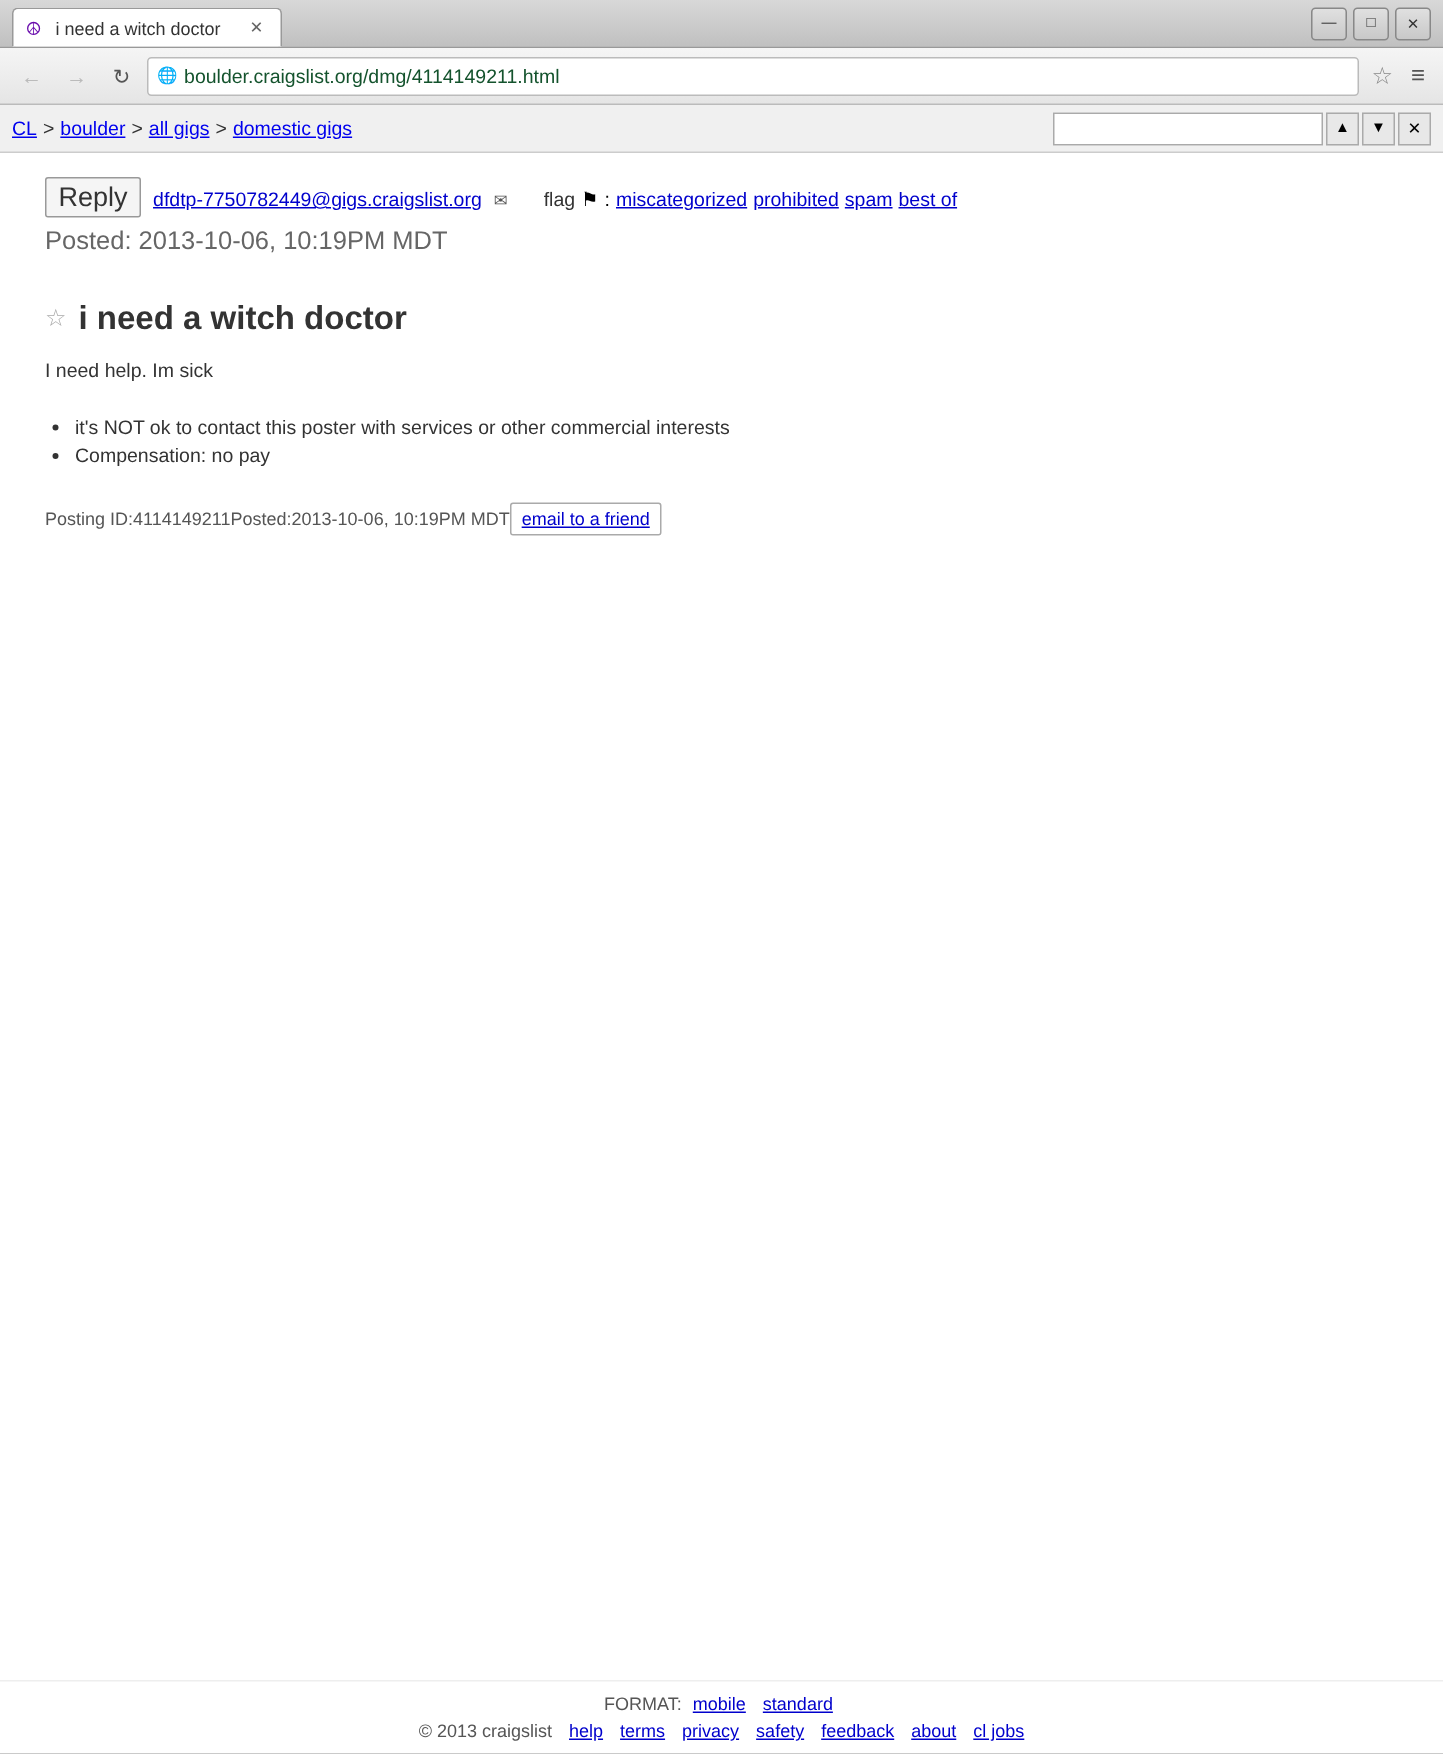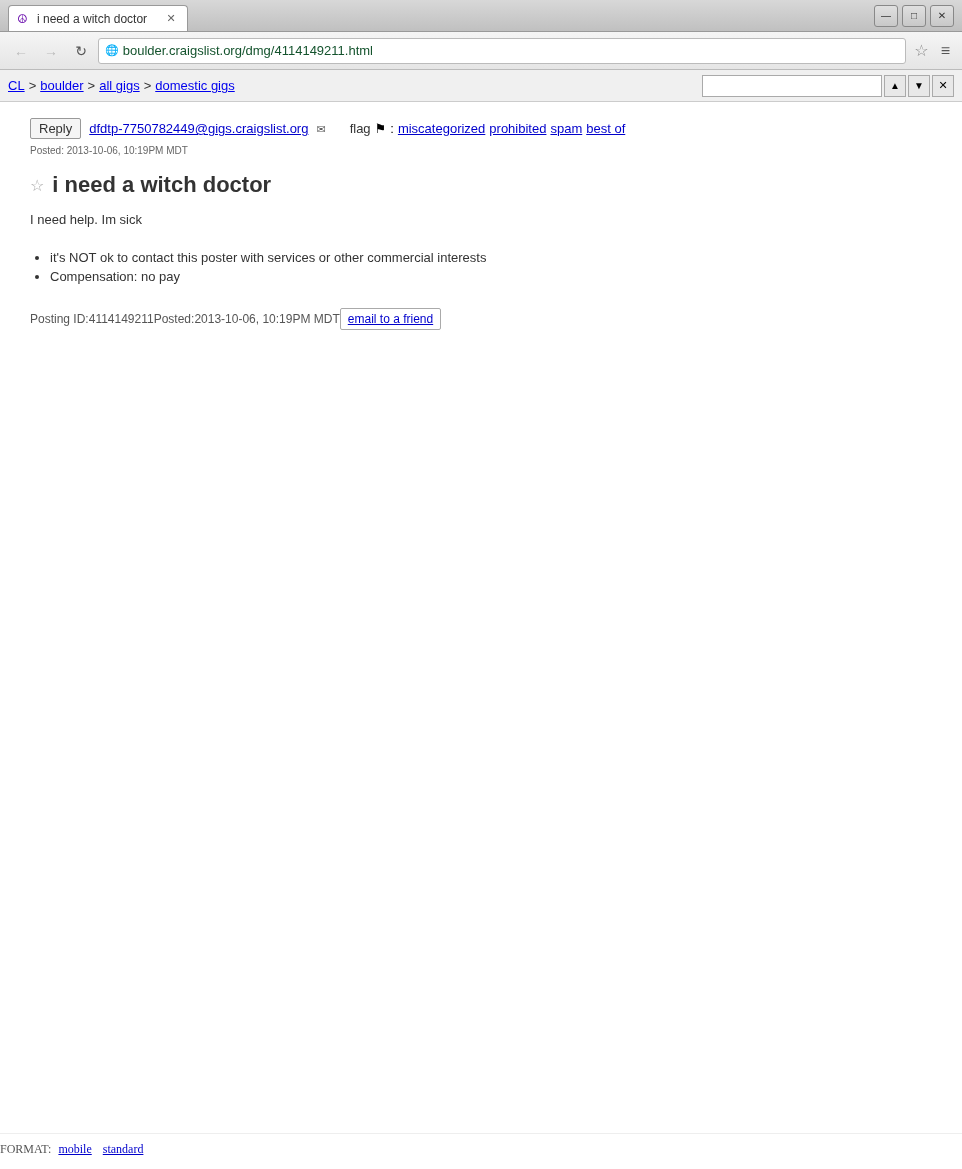--- a/index.html
+++ b/index.html
@@ -261,21 +261,21 @@
       align-items: baseline;
       gap: 8px;
       margin-bottom: 6px;
       flex-wrap: wrap;
     }
 
     .reply-btn {
       border: 1px solid #999;
       background: #f5f5f5;
       padding: 2px 8px;
-      font-size: 13px;
+      font-size: 18px;
       cursor: pointer;
       color: #333;
       border-radius: 2px;
     }
 
     .email-link {
       color: #00c;
       text-decoration: underline;
       font-size: 13px;
       cursor: pointer;
@@ -299,23 +299,23 @@
     }
 
     .flag-link {
       color: #00c;
       text-decoration: underline;
       cursor: pointer;
       font-size: 13px;
     }
 
     .post-date {
-      font-size: 10px;
+      font-size: 17px;
       color: #666;
-      margin-bottom: 16px;
+      margin-bottom: 28px;
     }
 
     
     .post-title-area {
       display: flex;
       align-items: center;
       gap: 8px;
       margin-bottom: 12px;
     }
 
@@ -367,23 +367,23 @@
       text-decoration: underline;
       cursor: pointer;
       border-radius: 2px;
     }
 
     
     .page-footer {
       background: white;
       border-top: 1px solid #eee;
       padding: 8px 0;
+      text-align: center;
       font-size: 12px;
       color: #555;
-      font-family: Liberation Serif, serif;
     }
 
     .footer-format {
       margin-bottom: 4px;
     }
 
     .footer-format a, .footer-links a {
       color: #00c;
       text-decoration: underline;
       cursor: pointer;
@@ -490,16 +490,26 @@
       </div>
 
     </div>
 
     <div class="page-footer">
       <div class="footer-format">
         <span>FORMAT:</span>
         <a>mobile</a>
         <a>standard</a>
       </div>
+      <div class="footer-links">
+        <span>© 2013 craigslist</span>
+        <a>help</a>
+        <a>terms</a>
+        <a>privacy</a>
+        <a>safety</a>
+        <a>feedback</a>
+        <a>about</a>
+        <a>cl jobs</a>
+      </div>
     </div>
 
   </div>
 </div>
 
 </body></html>

